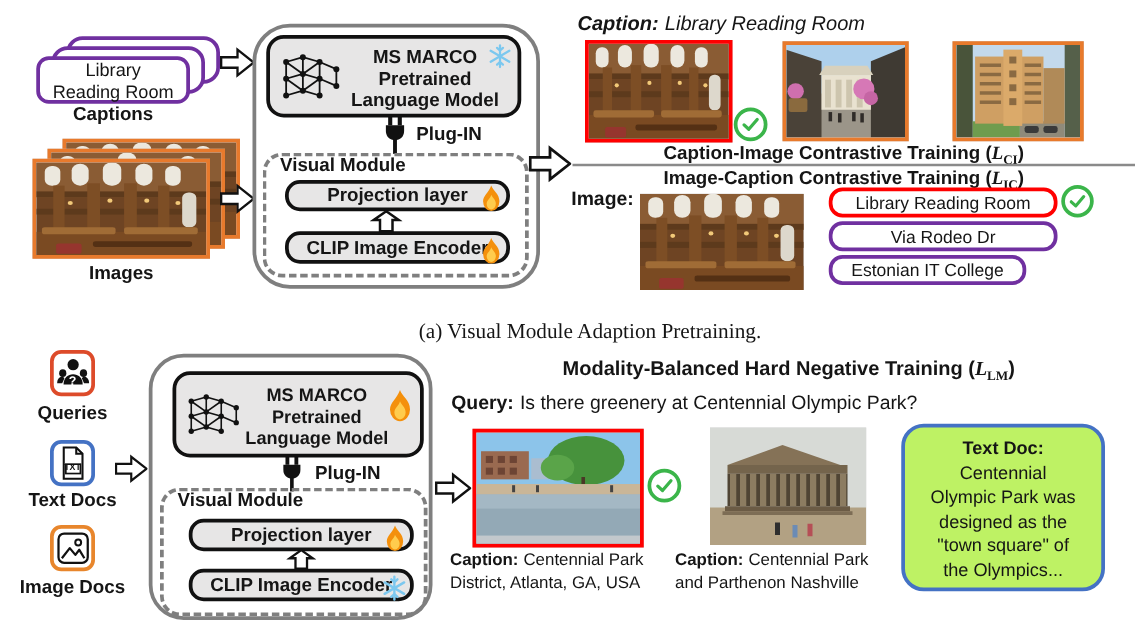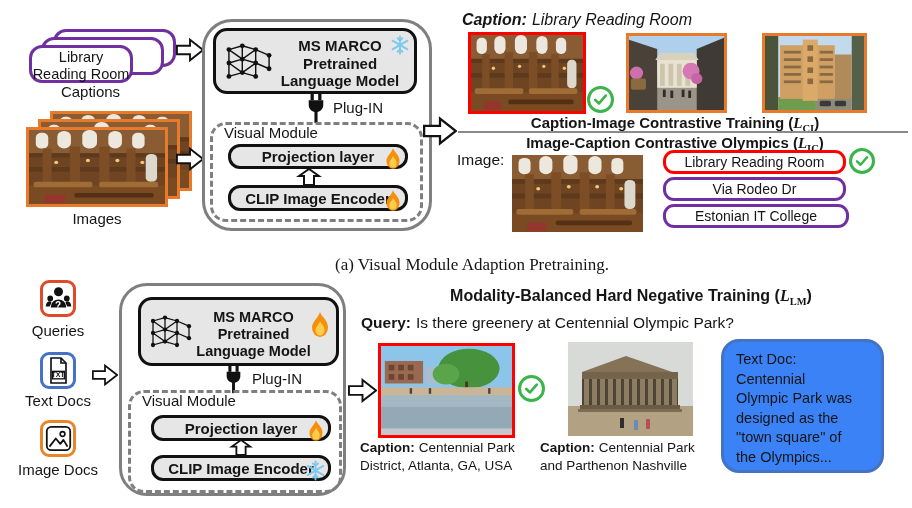--- a/index.html
+++ b/index.html
@@ -3,21 +3,21 @@
 <meta charset="utf-8">
 <style>
   * { box-sizing: border-box; margin: 0; padding: 0; }
   body { background: #fff; }
   #fig {
     position: relative; width: 912px; height: 508px; background: #fff;
     font-family: "Liberation Sans", sans-serif; color: #151515; overflow: hidden;
   }
   .layer { position: absolute; inset: 0; }
   .abs { position: absolute; }
-  .b { font-weight: normal; }
+  .b { font-weight: bold; }
   .ctr { text-align: center; }
   .ml { white-space: pre-line; }
   .pfx { font-weight: bold; margin-right: 5px; }
 
   .stackcard { position: absolute; border: 3px solid #7030A0; border-radius: 13px; background: #fff; }
   .photo { position: absolute; overflow: hidden; background: #ccc; }
   .photo svg { display: block; width: 100%; height: 100%; }
   .obor { border: 3px solid #E87A2C; }
   .rbor { border: 3px solid #FF0000; }
 
@@ -37,33 +37,33 @@
            display: flex; align-items: center; justify-content: center; }
 
   .loss { position: absolute; font-weight: bold; font-size: 15px; white-space: nowrap; }
   .loss .sym, .bigtitle .sym { font-family: "Liberation Serif", serif; font-style: italic; font-weight: bold; }
   .loss sub, .bigtitle sub { font-family: Liberation Serif, serif; font-weight: bold; font-size: 10.5px; }
   .bigtitle { position: absolute; font-weight: bold; font-size: 16px; white-space: nowrap; }
 
   .serifcap { position: absolute; font-family: "Liberation Serif", serif; font-size: 17px; }
   .harrow svg, .uarrow svg, .plug svg { display: block; width: 100%; height: 100%; }
   .harrow, .uarrow, .plug { position: absolute; }
-  .tdbox { position: absolute; border: 3px solid #4472C4; border-radius: 18px; background: #3b82f6;
-           padding: 8px 12px; font-size: 14.5px; line-height: 19.5px; }
+  .tdbox { position: absolute; border: 3px solid #4472C4; border-radius: 18px; background: #bef264;
+           padding: 8px 12px; font-size: 14.5px; line-height: 19.5px; text-align: center; }
 </style>
 </head>
 <body>
 
 <div id="fig">
 
   <div class="layer">
 
     <div class="stackcard" style="left:53px;top:29px;width:123px;height:38px;"></div>
     <div class="stackcard" style="left:41px;top:37px;width:123px;height:38px;"></div>
-    <div class="stackcard" style="left:29px;top:45px;width:104px;height:38px;">
+    <div class="stackcard" style="left:29px;top:45px;width:123px;height:38px;border-radius:10px;">
       <div class="ml ctr" style="font-size:14.5px;line-height:16.5px;padding-top:1px;">Library
 Reading Room</div>
     </div>
     <div class="abs b ctr" style="left:29px;top:83px;width:123px;font-size:15px;">Captions</div>
 
     <div class="photo obor" style="left:50px;top:111px;width:142px;height:80px;">
       <svg viewBox="0 0 120 80" preserveAspectRatio="none">
         <rect width="120" height="80" fill="#6e4423"></rect>
           <rect width="120" height="30" fill="#8a5c34"></rect>
         <g fill="#ece8de">
@@ -327,21 +327,21 @@
             <rect x="74" y="70" width="12" height="6" rx="2"></rect>
           </g>
       </svg>
     </div>
 
     <div class="loss ctr" style="left:450px;top:114px;width:450px;">
       <span>Caption-Image Contrastive Training (</span><span class="sym">L</span><sub>CI</sub><span>)</span>
     </div>
     <div class="abs" style="left:458px;top:131px;width:450px;height:2px;background:#8a8a8a;"></div>
     <div class="loss ctr" style="left:450px;top:134px;width:450px;">
-      <span>Image-Caption Contrastive Olympics (</span><span class="sym">L</span><sub>IC</sub><span>)</span>
+      <span>Image-Caption Contrastive Training (</span><span class="sym">L</span><sub>IC</sub><span>)</span>
     </div>
 
     <div class="abs b" style="left:457px;top:151px;font-size:15.5px;">Image:</div>
     <div class="photo" style="left:512px;top:155px;width:131px;height:77px;">
       <svg viewBox="0 0 120 80" preserveAspectRatio="none">
         <rect width="120" height="80" fill="#6e4423"></rect>
           <rect width="120" height="30" fill="#8a5c34"></rect>
         <g fill="#ece8de">
             <rect x="6" y="3" width="11" height="17" rx="5"></rect>
             <rect x="25" y="1" width="12" height="19" rx="6"></rect>
@@ -366,21 +366,21 @@
         <rect x="103" y="26" width="10" height="30" rx="4.5" fill="#ddd8cc"></rect>
         <rect x="0" y="60" width="120" height="20" fill="#7a4a22"></rect>
         <rect x="4" y="56" width="52" height="6" rx="2" fill="#a06c36"></rect>
           <rect x="62" y="56" width="52" height="6" rx="2" fill="#a06c36"></rect>
         <rect x="14" y="70" width="18" height="9" rx="2" fill="#96352e"></rect>
           <rect x="40" y="68" width="70" height="5" rx="2" fill="#543014"></rect>
       </svg>
     </div>
     <div class="candidate rbor2" style="left:663px;top:150px;width:183px;height:24px;">Library Reading Room</div>
     <div class="candidate" style="left:663px;top:177px;width:183px;height:24px;">Via Rodeo Dr</div>
-    <div class="candidate" style="left:663px;top:204px;width:186px;height:24px;">Estonian IT College</div>
+    <div class="candidate" style="left:663px;top:204px;width:158px;height:24px;">Estonian IT College</div>
     <div class="check" style="left:849px;top:148px;width:26px;height:26px;">
       <svg viewBox="0 0 24 24">
           <path d="M6,12.5 L10.3,16.5 L18,7.5" fill="none" stroke="#3BB54A" stroke-width="3" stroke-linecap="round" stroke-linejoin="round"></path>
         </svg>
     </div>
 
     <div class="serifcap ctr" style="left:230px;top:255px;width:484px;">(a) Visual Module Adaption Pretraining.</div>
   </div>
 
   <div class="layer">

